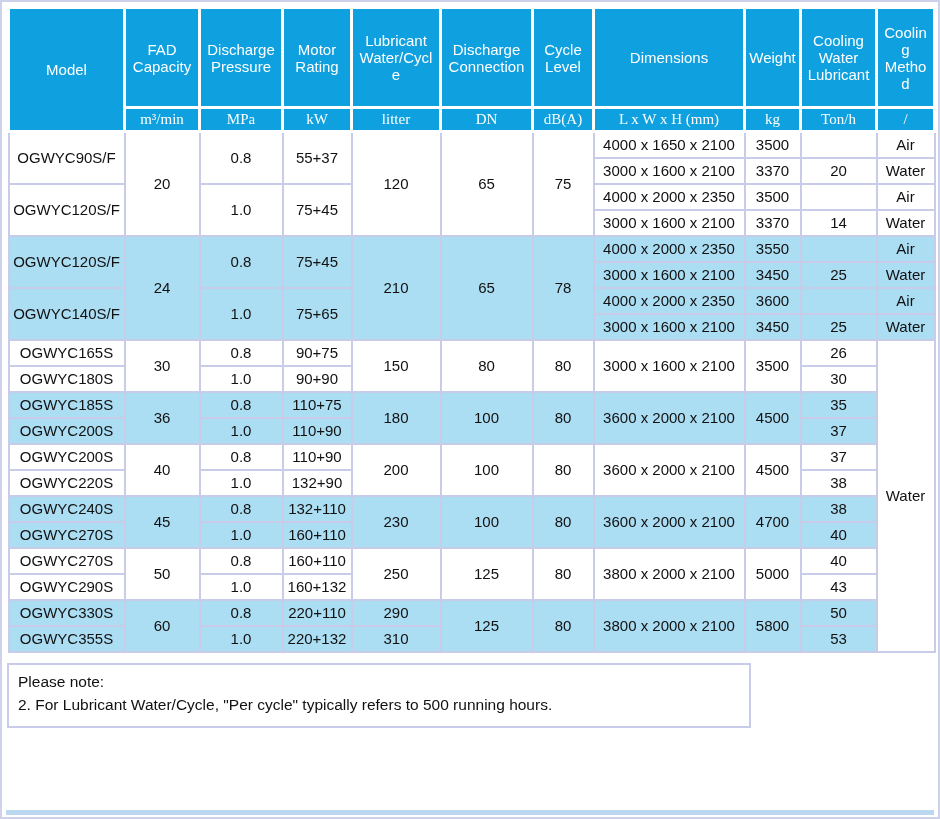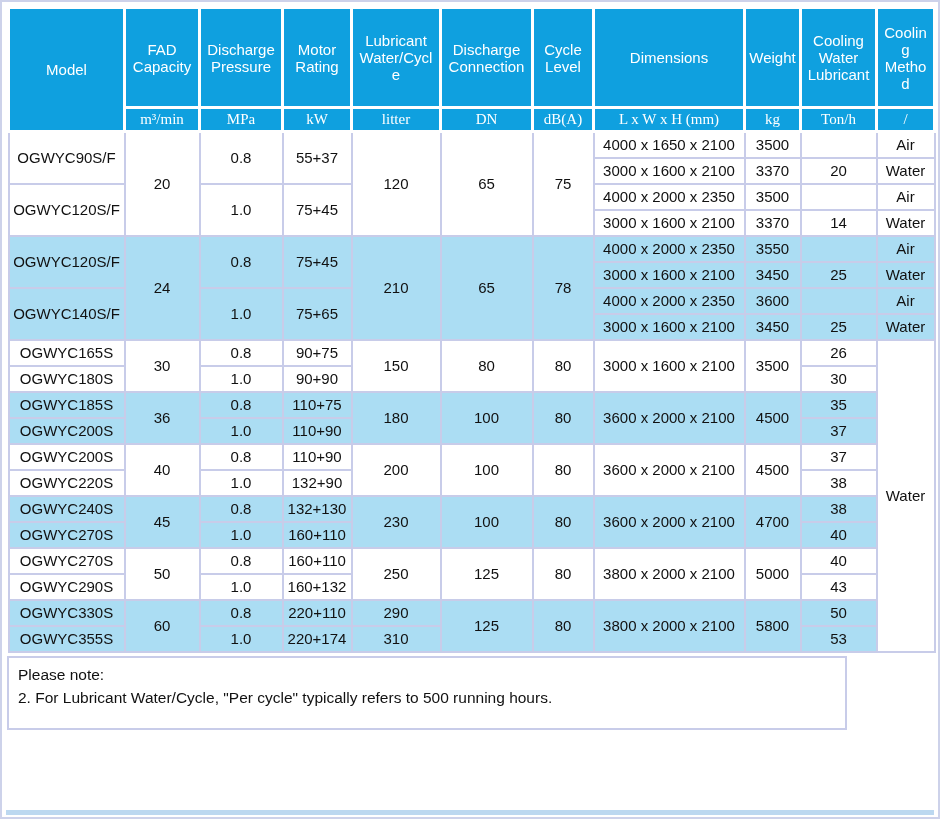--- a/index.html
+++ b/index.html
@@ -44,26 +44,26 @@
     font-size:15px;
     text-align:center;
     vertical-align:middle;
     padding:1px 2px;
     overflow:hidden;
   }
   tbody tr{height:26px;}
   tbody tr.alt td{background:var(--row-blue);}
   tbody td.force-white{background:#ffffff;}
   .notes{
-    margin-top:3px;
+    margin-top:10px;
     border:2px solid var(--grid);
-    padding:5px 9px 18px 9px;
+    padding:5px 9px 9px 9px;
     font-size:15.5px;
     line-height:1.52;
-    width:840px;
+    width:744px;
   }
   .notes p{margin:0;}
   .bottom-bar{
     position:absolute;
     left:4px;right:4px;bottom:2px;
     height:5px;
     background:var(--bar);
   }
 </style>
 </head>
@@ -231,21 +231,21 @@
       <tr>
         <td>OGWYC220S</td>
         <td>1.0</td>
         <td>132+90</td>
         <td>38</td>
       </tr>
       <tr class="alt">
         <td>OGWYC240S</td>
         <td rowspan="2">45</td>
         <td>0.8</td>
-        <td>132+130</td>
+        <td>132+110</td>
         <td rowspan="2">230</td>
         <td rowspan="2">100</td>
         <td rowspan="2">80</td>
         <td rowspan="2">3600 x 2000 x 2100</td>
         <td rowspan="2">4700</td>
         <td>38</td>
       </tr>
       <tr class="alt">
         <td>OGWYC270S</td>
         <td>1.0</td>
@@ -278,21 +278,21 @@
         <td>290</td>
         <td rowspan="2">125</td>
         <td rowspan="2">80</td>
         <td rowspan="2">3800 x 2000 x 2100</td>
         <td rowspan="2">5800</td>
         <td>50</td>
       </tr>
       <tr class="alt">
         <td>OGWYC355S</td>
         <td>1.0</td>
-        <td>220+174</td>
+        <td>220+132</td>
         <td>310</td>
         <td>53</td>
       </tr>
     </tbody>
 </table>
 
 <div class="notes">
   <p>Please note:</p>
   <p>2. For Lubricant Water/Cycle, "Per cycle" typically refers to 500 running hours.</p>
 </div>

